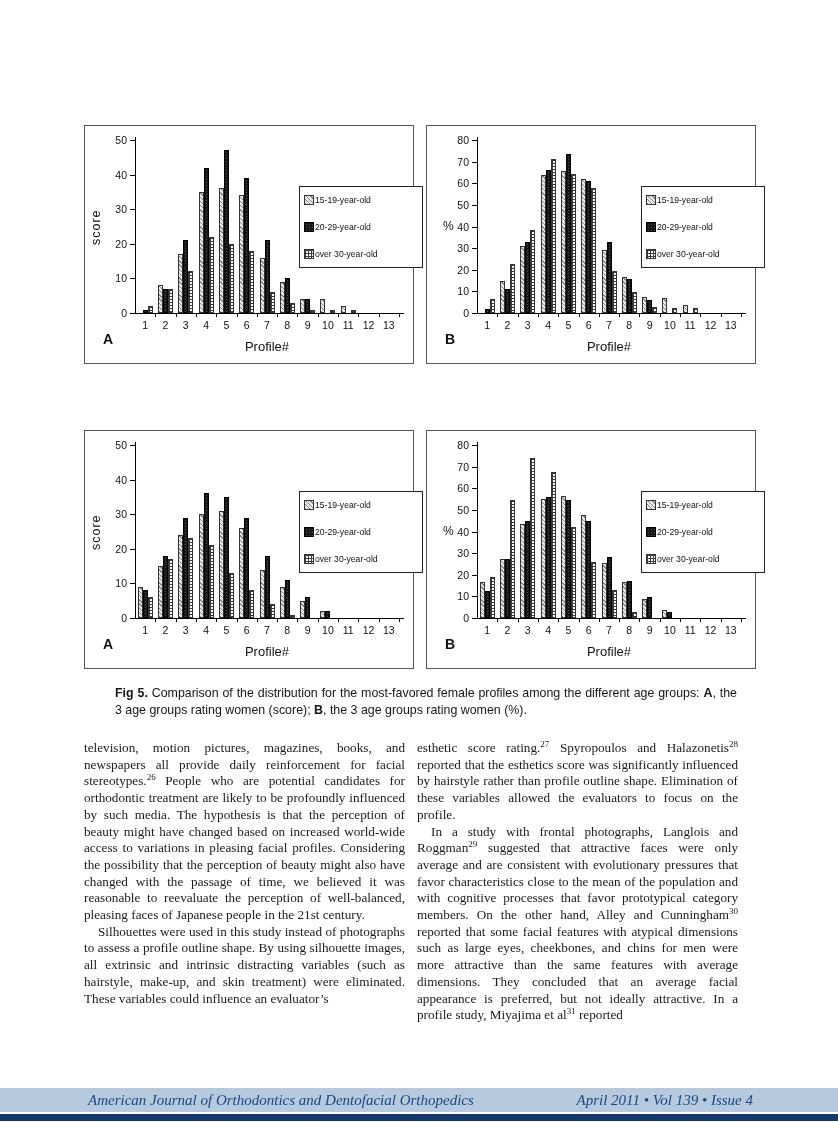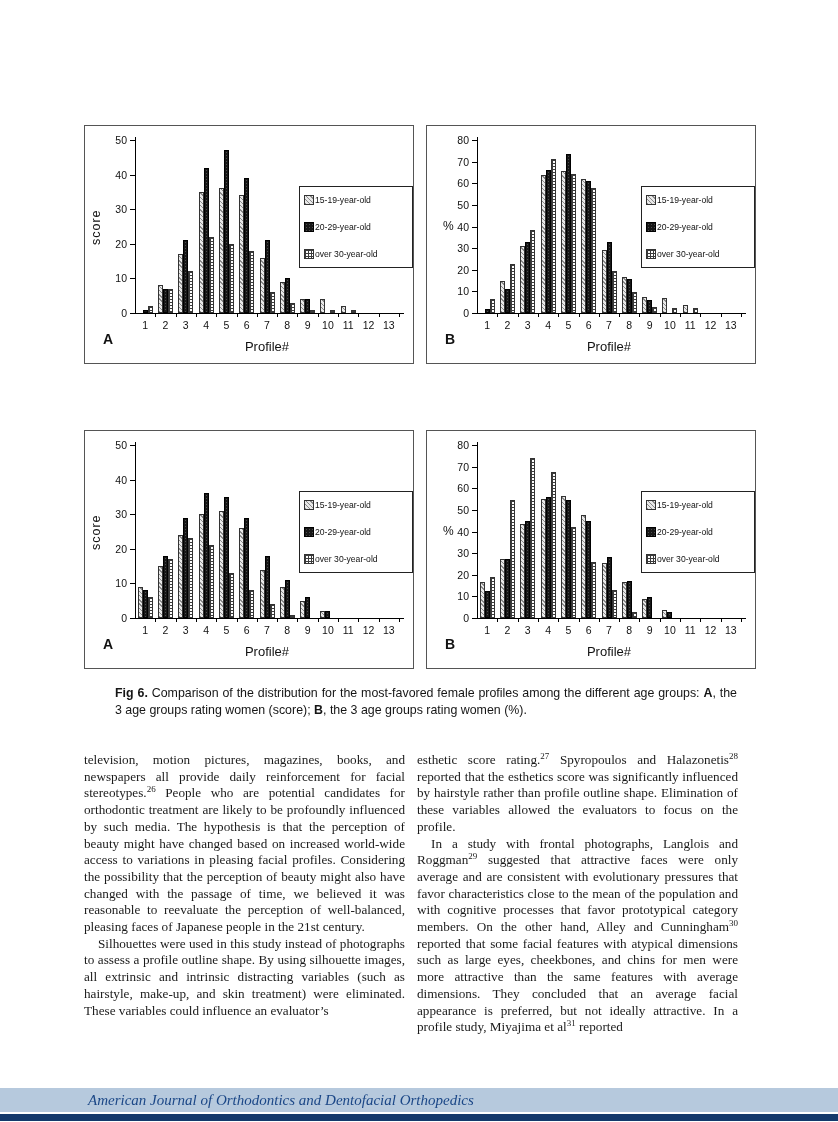--- a/index.html
+++ b/index.html
@@ -37,28 +37,28 @@
   .xlab{position:absolute;text-align:center;font-size:13px;color:#111;}
   .panel{position:absolute;font-weight:bold;font-size:14px;color:#111;}
   .bar{position:absolute;box-sizing:border-box;}
   .p0{background:repeating-linear-gradient(45deg,#8a8a8a 0 1px,#e9e9e9 1px 3px);border:1px solid #333;}
   .p1{background-color:#171717;background-image:radial-gradient(circle,#4d4d4d .6px,transparent .7px);
       background-size:3px 3px;border:1px solid #000;}
   .p2{background-color:#fdfdfd;
       background-image:linear-gradient(to right,#3c3c3c 1px,transparent 1px),
                        linear-gradient(to bottom,#3c3c3c 1px,transparent 1px);
       background-size:3px 3px;border:1px solid #333;}
-  .legend{position:absolute;border:1px solid #222;background:#fff;padding:8px 6px 8px 4px;}
+  .legend{position:absolute;border:1px solid #222;background:#fff;padding:8px 16px 8px 4px;}
   .lentry{display:flex;align-items:center;white-space:nowrap;}
   .lmark{display:inline-block;width:8px;height:8px;margin-right:1px;flex:0 0 auto;}
   .ltext{font-size:8.6px;color:#111;letter-spacing:0px;}
 
   
   .column{position:absolute;top:740px;width:321px;text-align:justify;
-          font-size:13.2px;line-height:16.7px;color:#1a1a1a;margin-top:12px;}
+          font-size:13.2px;line-height:16.7px;color:#1a1a1a;}
   .column.leftc{left:84px;} .column.rightc{left:417px;}
   .column p{margin:0;}
   .column p.indent{text-indent:14px;}
   sup{font-size:9px;line-height:0;vertical-align:super;}
 </style>
 </head>
 <body>
 
 <div class="page">
 
@@ -425,29 +425,30 @@
             <span class="lmark p1"></span>
             <span class="ltext">20-29-year-old</span>
           </div>
           <div class="lentry" style="margin-bottom: 0px;">
             <span class="lmark p2"></span>
             <span class="ltext">over 30-year-old</span>
           </div>
         </div>
       </div>
   </div>
-  <p class="caption" style="top:685px;"><b>Fig 6.</b> Comparison of the distribution for the most-favored female profiles among the different age groups: <b>A</b>, the 3 age groups rating women (score); <b>B</b>, the 3 age groups rating women (%).</p>
+  <p class="caption" style="top:685px;"><b>Fig 5.</b> Comparison of the distribution for the most-favored female profiles among the different age groups: <b>A</b>, the 3 age groups rating women (score); <b>B</b>, the 3 age groups rating women (%).</p>
 
   <div class="column leftc">
       <p class="para">television, motion pictures, magazines, books, and newspapers all provide daily reinforcement for facial stereotypes.<sup>26</sup> People who are potential candidates for orthodontic treatment are likely to be profoundly influenced by such media. The hypothesis is that the perception of beauty might have changed based on increased world-wide access to variations in pleasing facial profiles. Considering the possibility that the perception of beauty might also have changed with the passage of time, we believed it was reasonable to reevaluate the perception of well-balanced, pleasing faces of Japanese people in the 21st century.</p>
       <p class="para indent">Silhouettes were used in this study instead of photographs to assess a profile outline shape. By using silhouette images, all extrinsic and intrinsic distracting variables (such as hairstyle, make-up, and skin treatment) were eliminated. These variables could influence an evaluator’s</p>
     </div>
   <div class="column rightc">
       <p class="para">esthetic score rating.<sup>27</sup> Spyropoulos and Halazonetis<sup>28</sup> reported that the esthetics score was significantly influenced by hairstyle rather than profile outline shape. Elimination of these variables allowed the evaluators to focus on the profile.</p>
       <p class="para indent">In a study with frontal photographs, Langlois and Roggman<sup>29</sup> suggested that attractive faces were only average and are consistent with evolutionary pressures that favor characteristics close to the mean of the population and with cognitive processes that favor prototypical category members. On the other hand, Alley and Cunningham<sup>30</sup> reported that some facial features with atypical dimensions such as large eyes, cheekbones, and chins for men were more attractive than the same features with average dimensions. They concluded that an average facial appearance is preferred, but not ideally attractive. In a profile study, Miyajima et al<sup>31</sup> reported</p>
     </div>
 
   <div class="footer-band">
     <span class="footer-journal">American Journal of Orthodontics and Dentofacial Orthopedics</span>
+    <span class="footer-issue">April 2011 • Vol 139 • Issue 4</span>
   </div>
   <div class="bottom-strip"></div>
 
 </div>
 
 </body></html>

